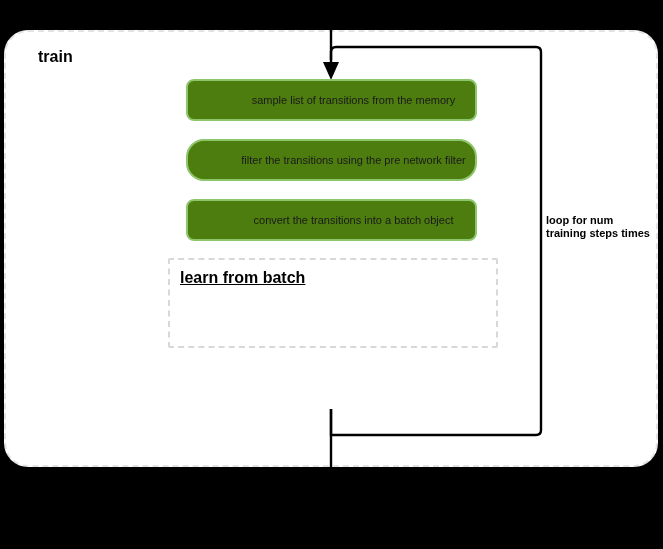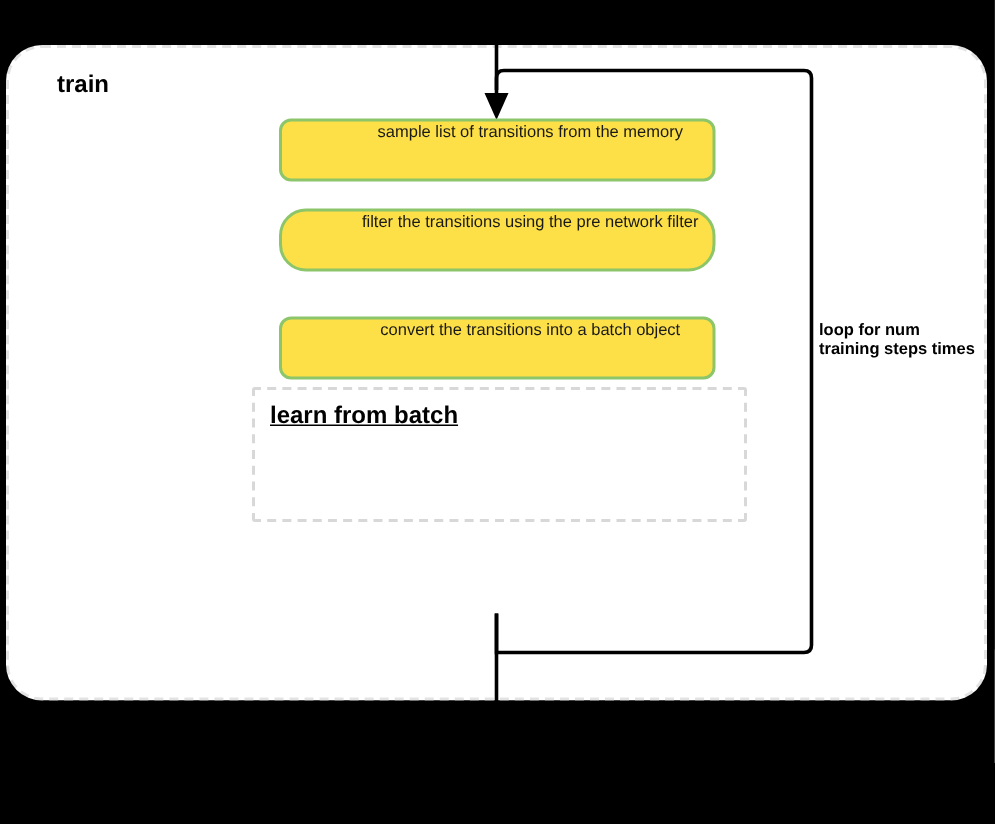--- a/index.html
+++ b/index.html
@@ -45,38 +45,39 @@
     font-weight: bold;
     color: #000000;
     line-height: 20px;
     white-space: nowrap;
   }
 
   
   .node {
     position: absolute;
     box-sizing: border-box;
-    background: #fde047;
+    background: #4d7c0f;
     border: 2px solid #8cc56a;
     border-radius: 8px;
     display: flex;
+    align-items: center;
     justify-content: center;
     text-align: center;
     padding-left: 44px;
   }
   .node-label {
     font-size: 11px;
     color: #1a1a1a;
     line-height: 14px;
     padding: 0 8px;
   }
 
   .node-1 { left: 186px; top: 79px;  width: 291px; height: 42px; }
   .node-2 { left: 186px; top: 139px; width: 291px; height: 42px; border-radius: 18px; }
-  .node-3 { left: 186px; top: 199px; width: 291px; height: 42px; margin-top: 12px; }
+  .node-3 { left: 186px; top: 199px; width: 291px; height: 42px; }
   .node-4 { left: 186px; top: 368px; width: 291px; height: 42px; }
 
   
   .subgroup-box {
     position: absolute;
     left: 168px;
     top: 258px;
     width: 330px;
     height: 90px;
     box-sizing: border-box;

